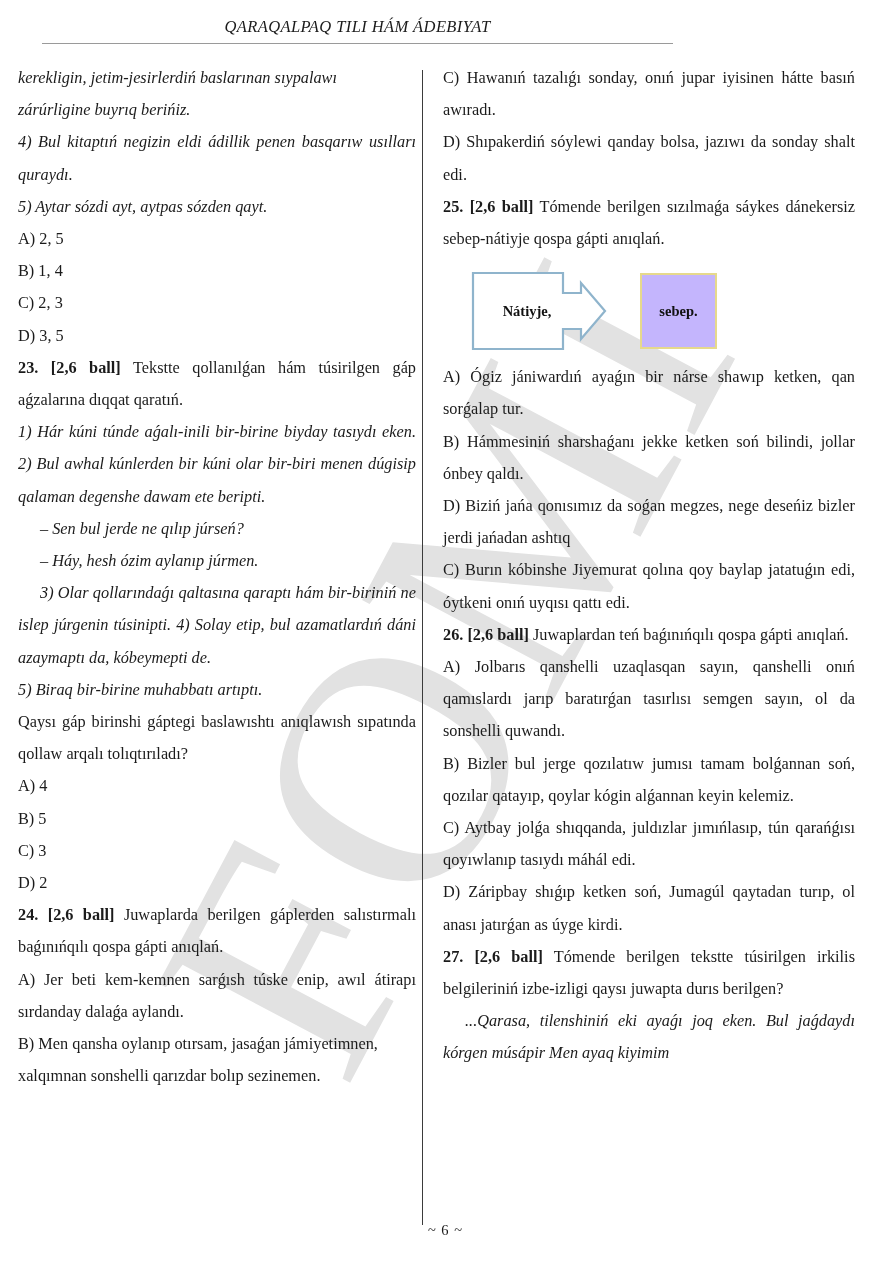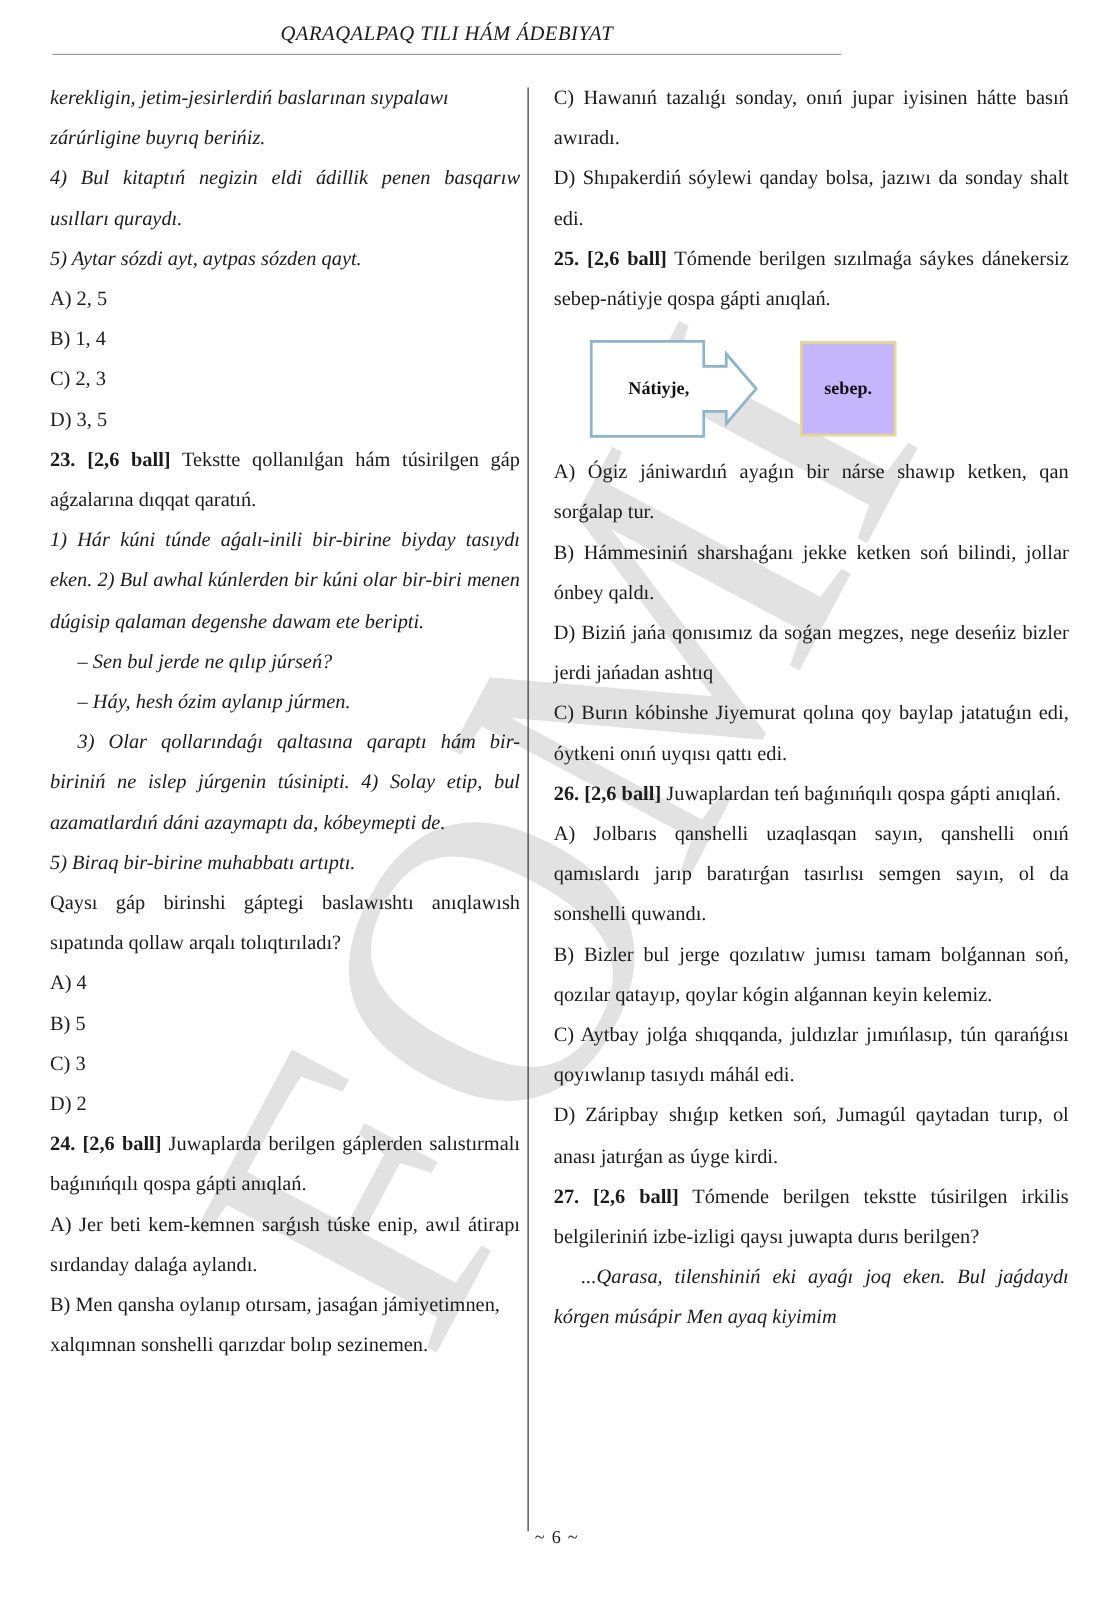--- a/index.html
+++ b/index.html
@@ -64,21 +64,21 @@
     top: 62px;
     width: 891px;
     display: flex;
     z-index: 2;
   }
   .col {
     box-sizing: border-box;
   }
   .col-left {
     width: 422px;
-    padding-left: 40px;
+    padding-left: 18px;
     padding-right: 6px;
   }
   .col-divider {
     width: 1px;
     background: #3b3b3b;
     margin-top: 8px;
     height: 1155px;
     flex: 0 0 1px;
   }
   .col-right {

